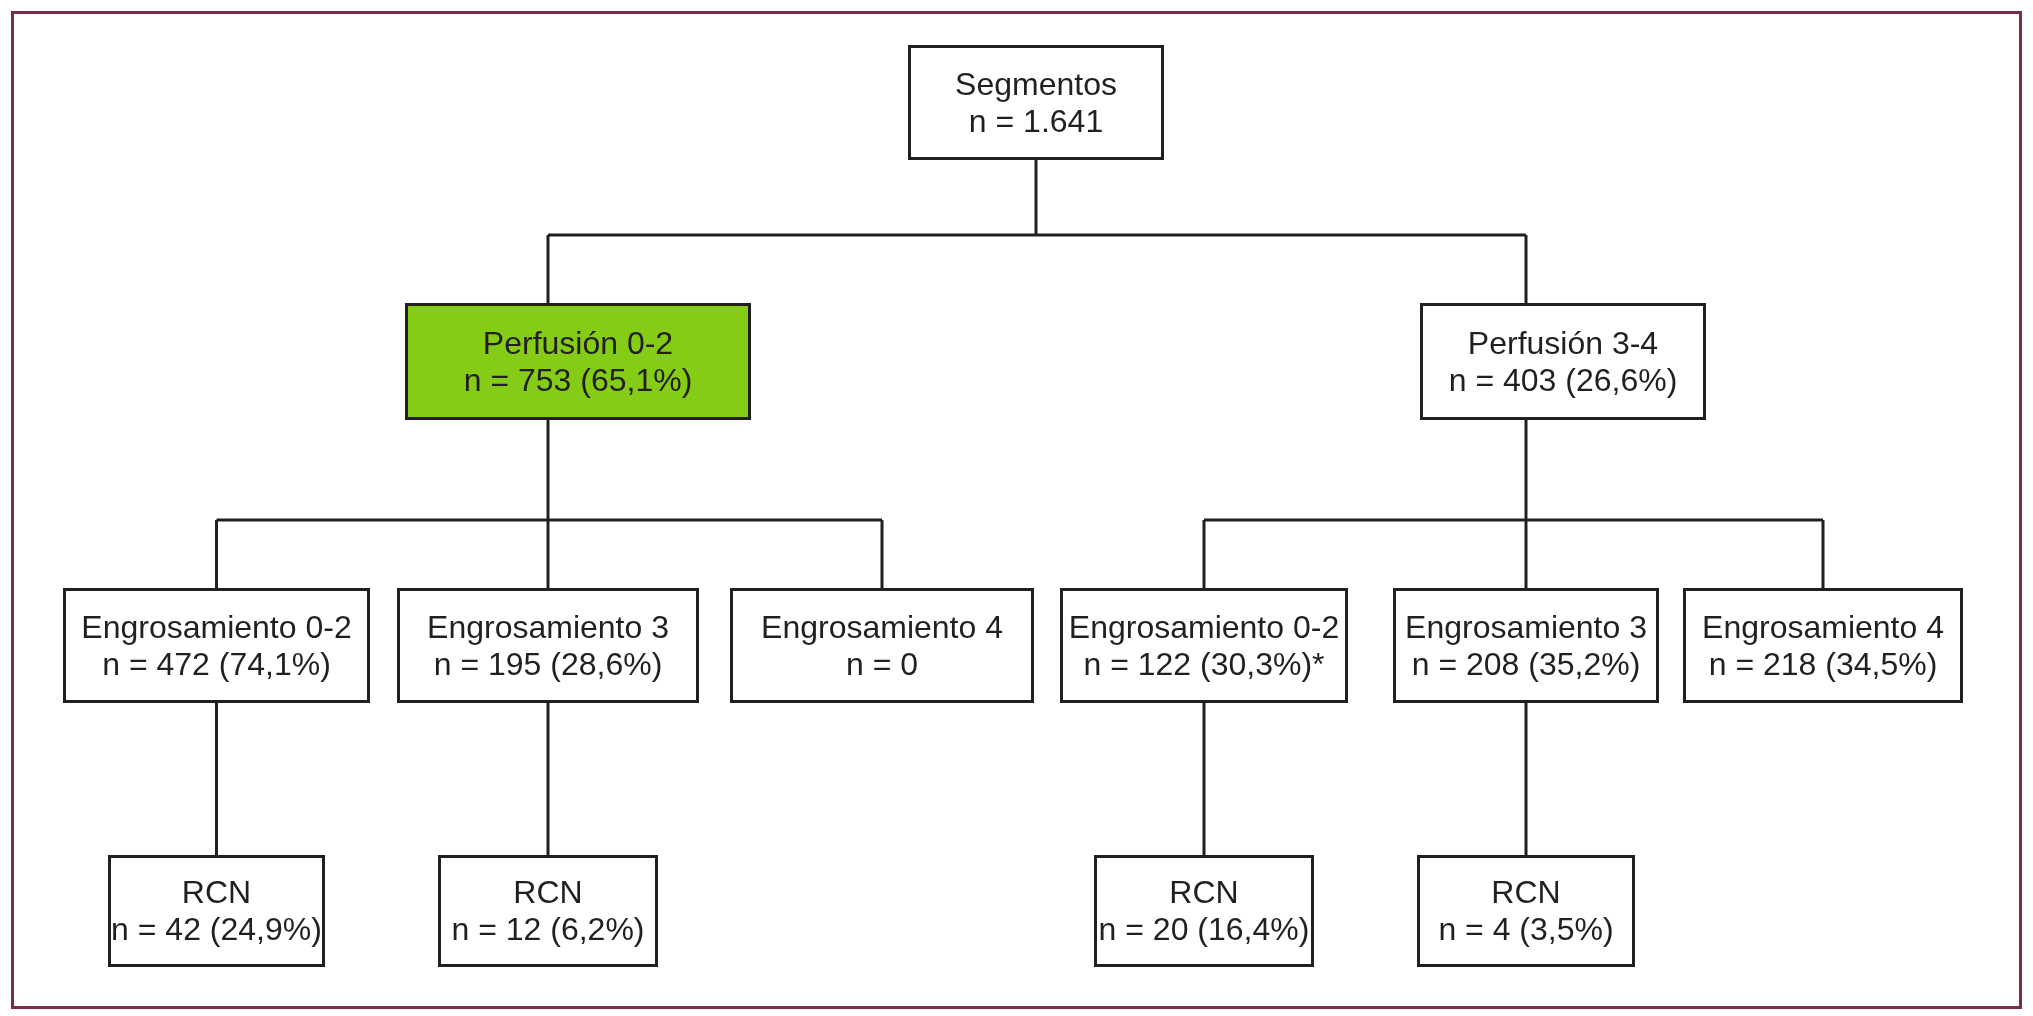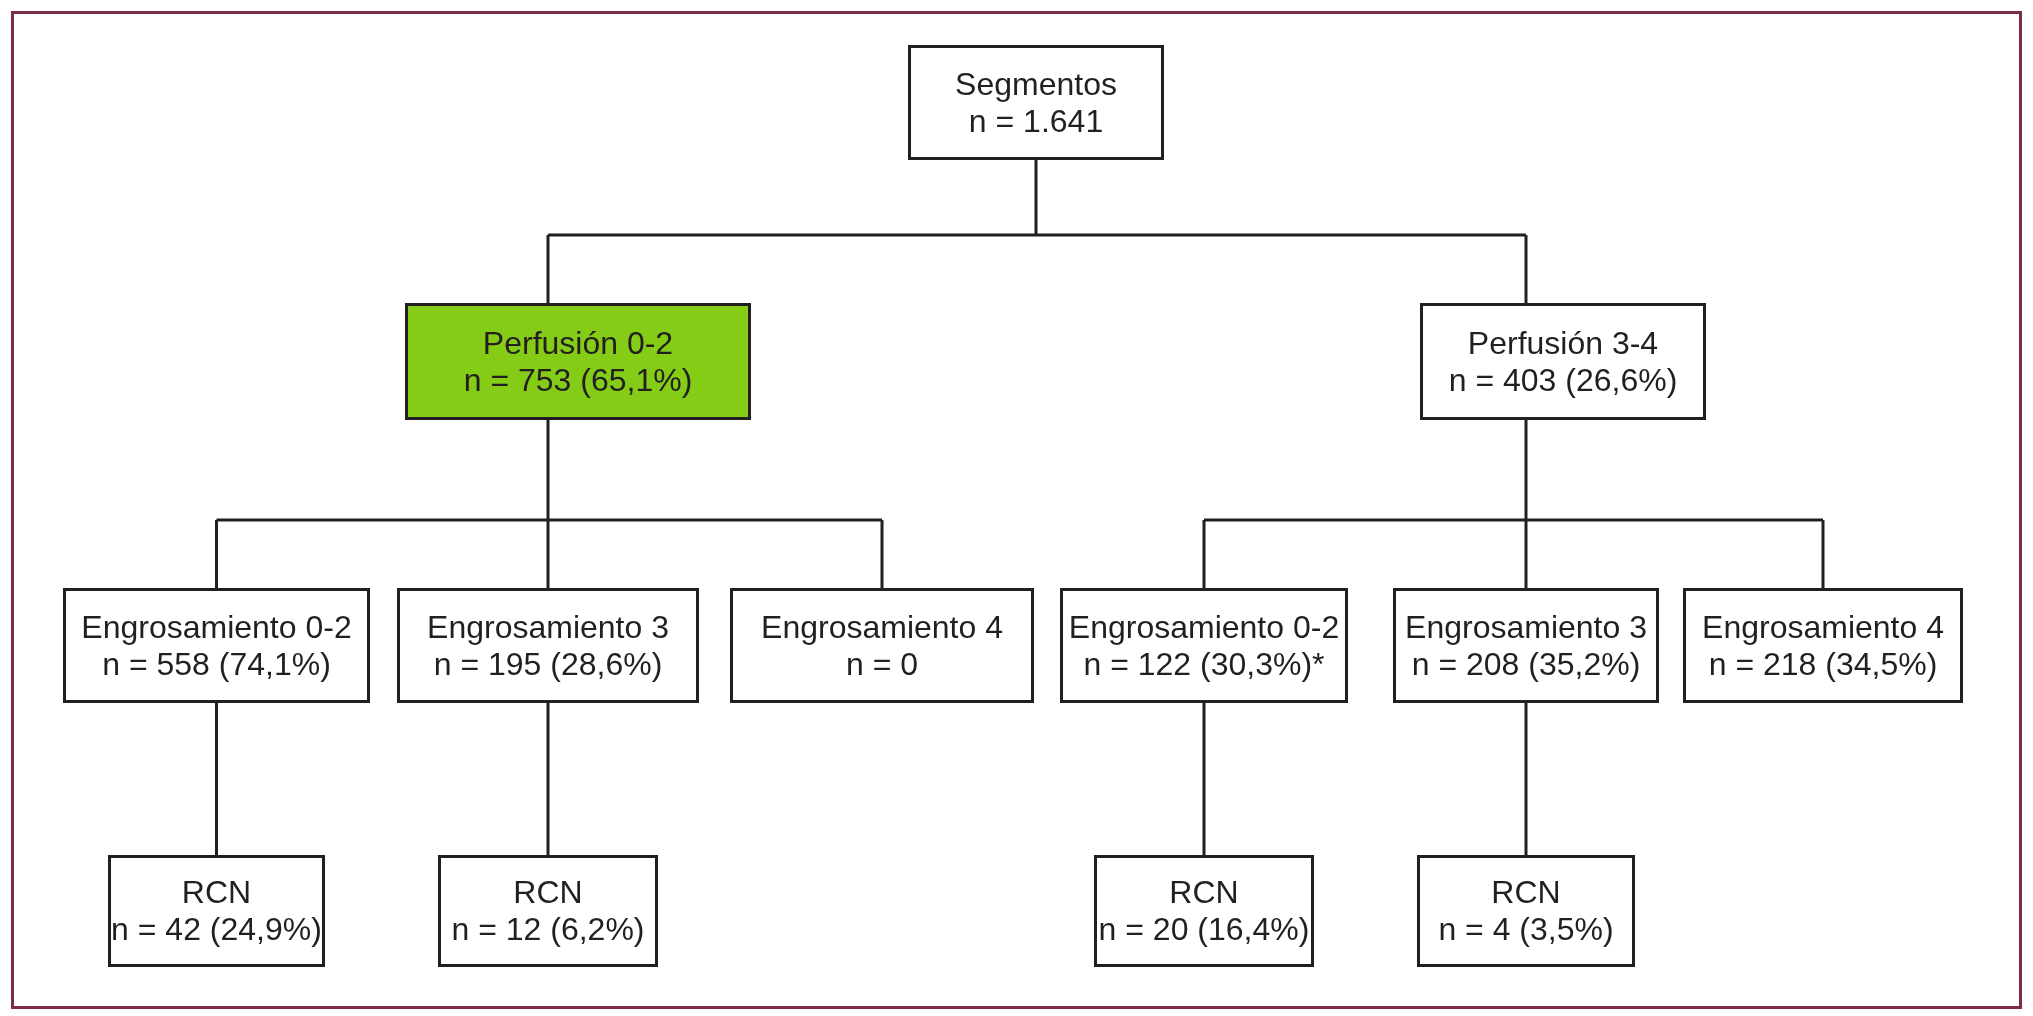--- a/index.html
+++ b/index.html
@@ -79,21 +79,21 @@
   <div>n = 753 (65,1%)</div>
 </div>
 
 <div class="node" style="left: 1383px; top: 303px; width: 286px; height: 117px; border-color: rgb(35, 31, 32); color: rgb(35, 31, 32); background: rgb(255, 255, 255); margin-left: 37px;">
   <div>Perfusión 3-4</div>
   <div>n = 403 (26,6%)</div>
 </div>
 
 <div class="node" style="left: 63px; top: 588px; width: 307px; height: 115px; border-color: rgb(35, 31, 32); color: rgb(35, 31, 32); background: rgb(255, 255, 255);">
   <div>Engrosamiento 0-2</div>
-  <div>n = 558 (74,1%)</div>
+  <div>n = 472 (74,1%)</div>
 </div>
 
 <div class="node" style="left: 397px; top: 588px; width: 302px; height: 115px; border-color: rgb(35, 31, 32); color: rgb(35, 31, 32); background: rgb(255, 255, 255);">
   <div>Engrosamiento 3</div>
   <div>n = 195 (28,6%)</div>
 </div>
 
 <div class="node" style="left: 730px; top: 588px; width: 304px; height: 115px; border-color: rgb(35, 31, 32); color: rgb(35, 31, 32); background: rgb(255, 255, 255);">
   <div>Engrosamiento 4</div>
   <div>n = 0</div>

